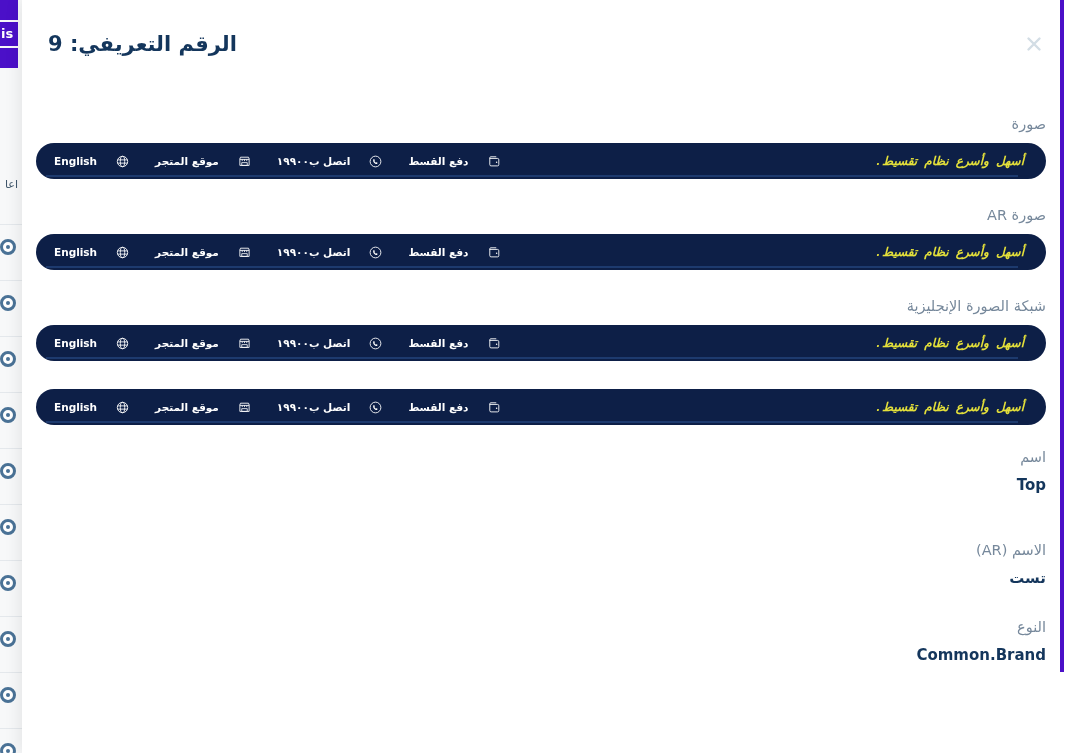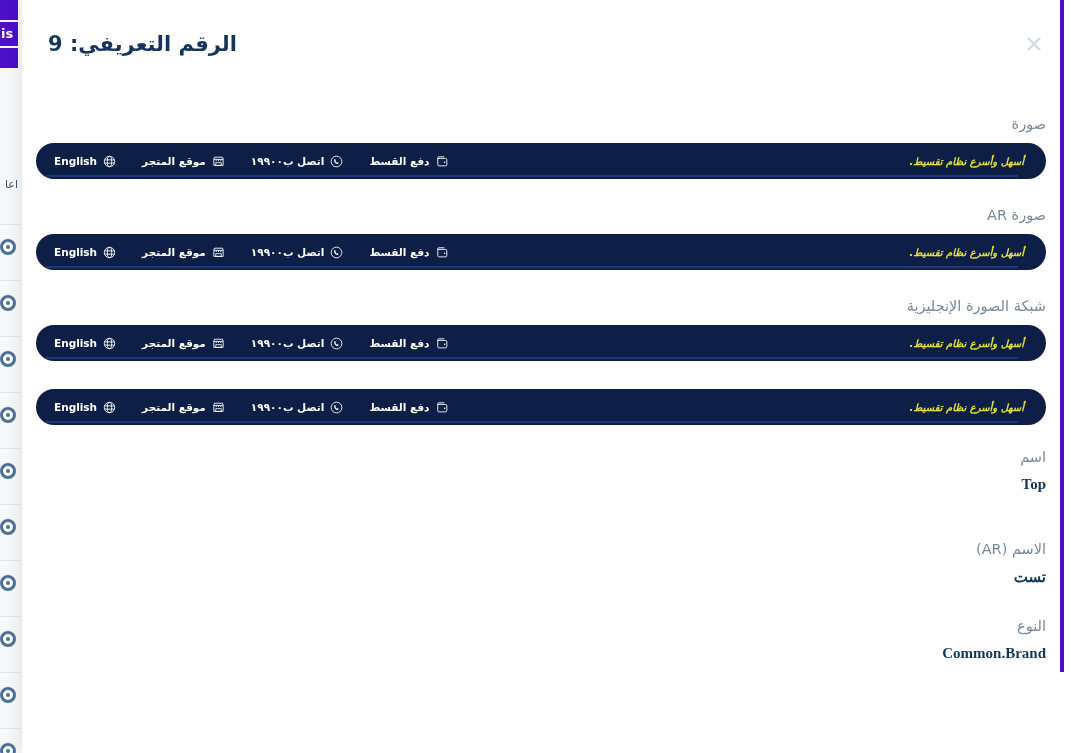--- a/index.html
+++ b/index.html
@@ -148,21 +148,20 @@
     text-align: right;
     margin-bottom: 11px;
     direction: rtl;
   }
   .field-value {
     font-size: 15px;
     font-weight: 700;
     color: #14365c;
     text-align: right;
     direction: rtl;
-    font-family: Liberation Serif, serif;
   }
   .field-value.ltr-val { direction: ltr; text-align: right; }
 
   
   .promo-banner {
     position: relative;
     width: 100%;
     height: 36px;
     background: #0d1f47;
     border-radius: 18px;
@@ -177,38 +176,39 @@
     content: "";
     position: absolute;
     left: 10px;
     right: 28px;
     bottom: 2px;
     height: 2px;
     background: #1d3a6e;
   }
 
   .promo-tagline {
-    font-size: 10px;
+    font-size: 12px;
     font-style: italic;
     font-weight: 700;
     color: #e4e03a;
     white-space: nowrap;
     direction: rtl;
+    font-family: Liberation Mono, monospace;
   }
 
   .promo-links {
     display: flex;
     align-items: center;
     gap: 26px;
     direction: rtl;
   }
   .promo-link {
     display: flex;
     align-items: center;
-    gap: 6px;
+    gap: 19px;
     font-size: 10.5px;
     font-weight: 700;
     color: #ffffff;
     white-space: nowrap;
     cursor: pointer;
     direction: rtl;
   }
   .promo-link .lbl-ltr { direction: ltr; }
   .promo-icon {
     display: inline-flex;

